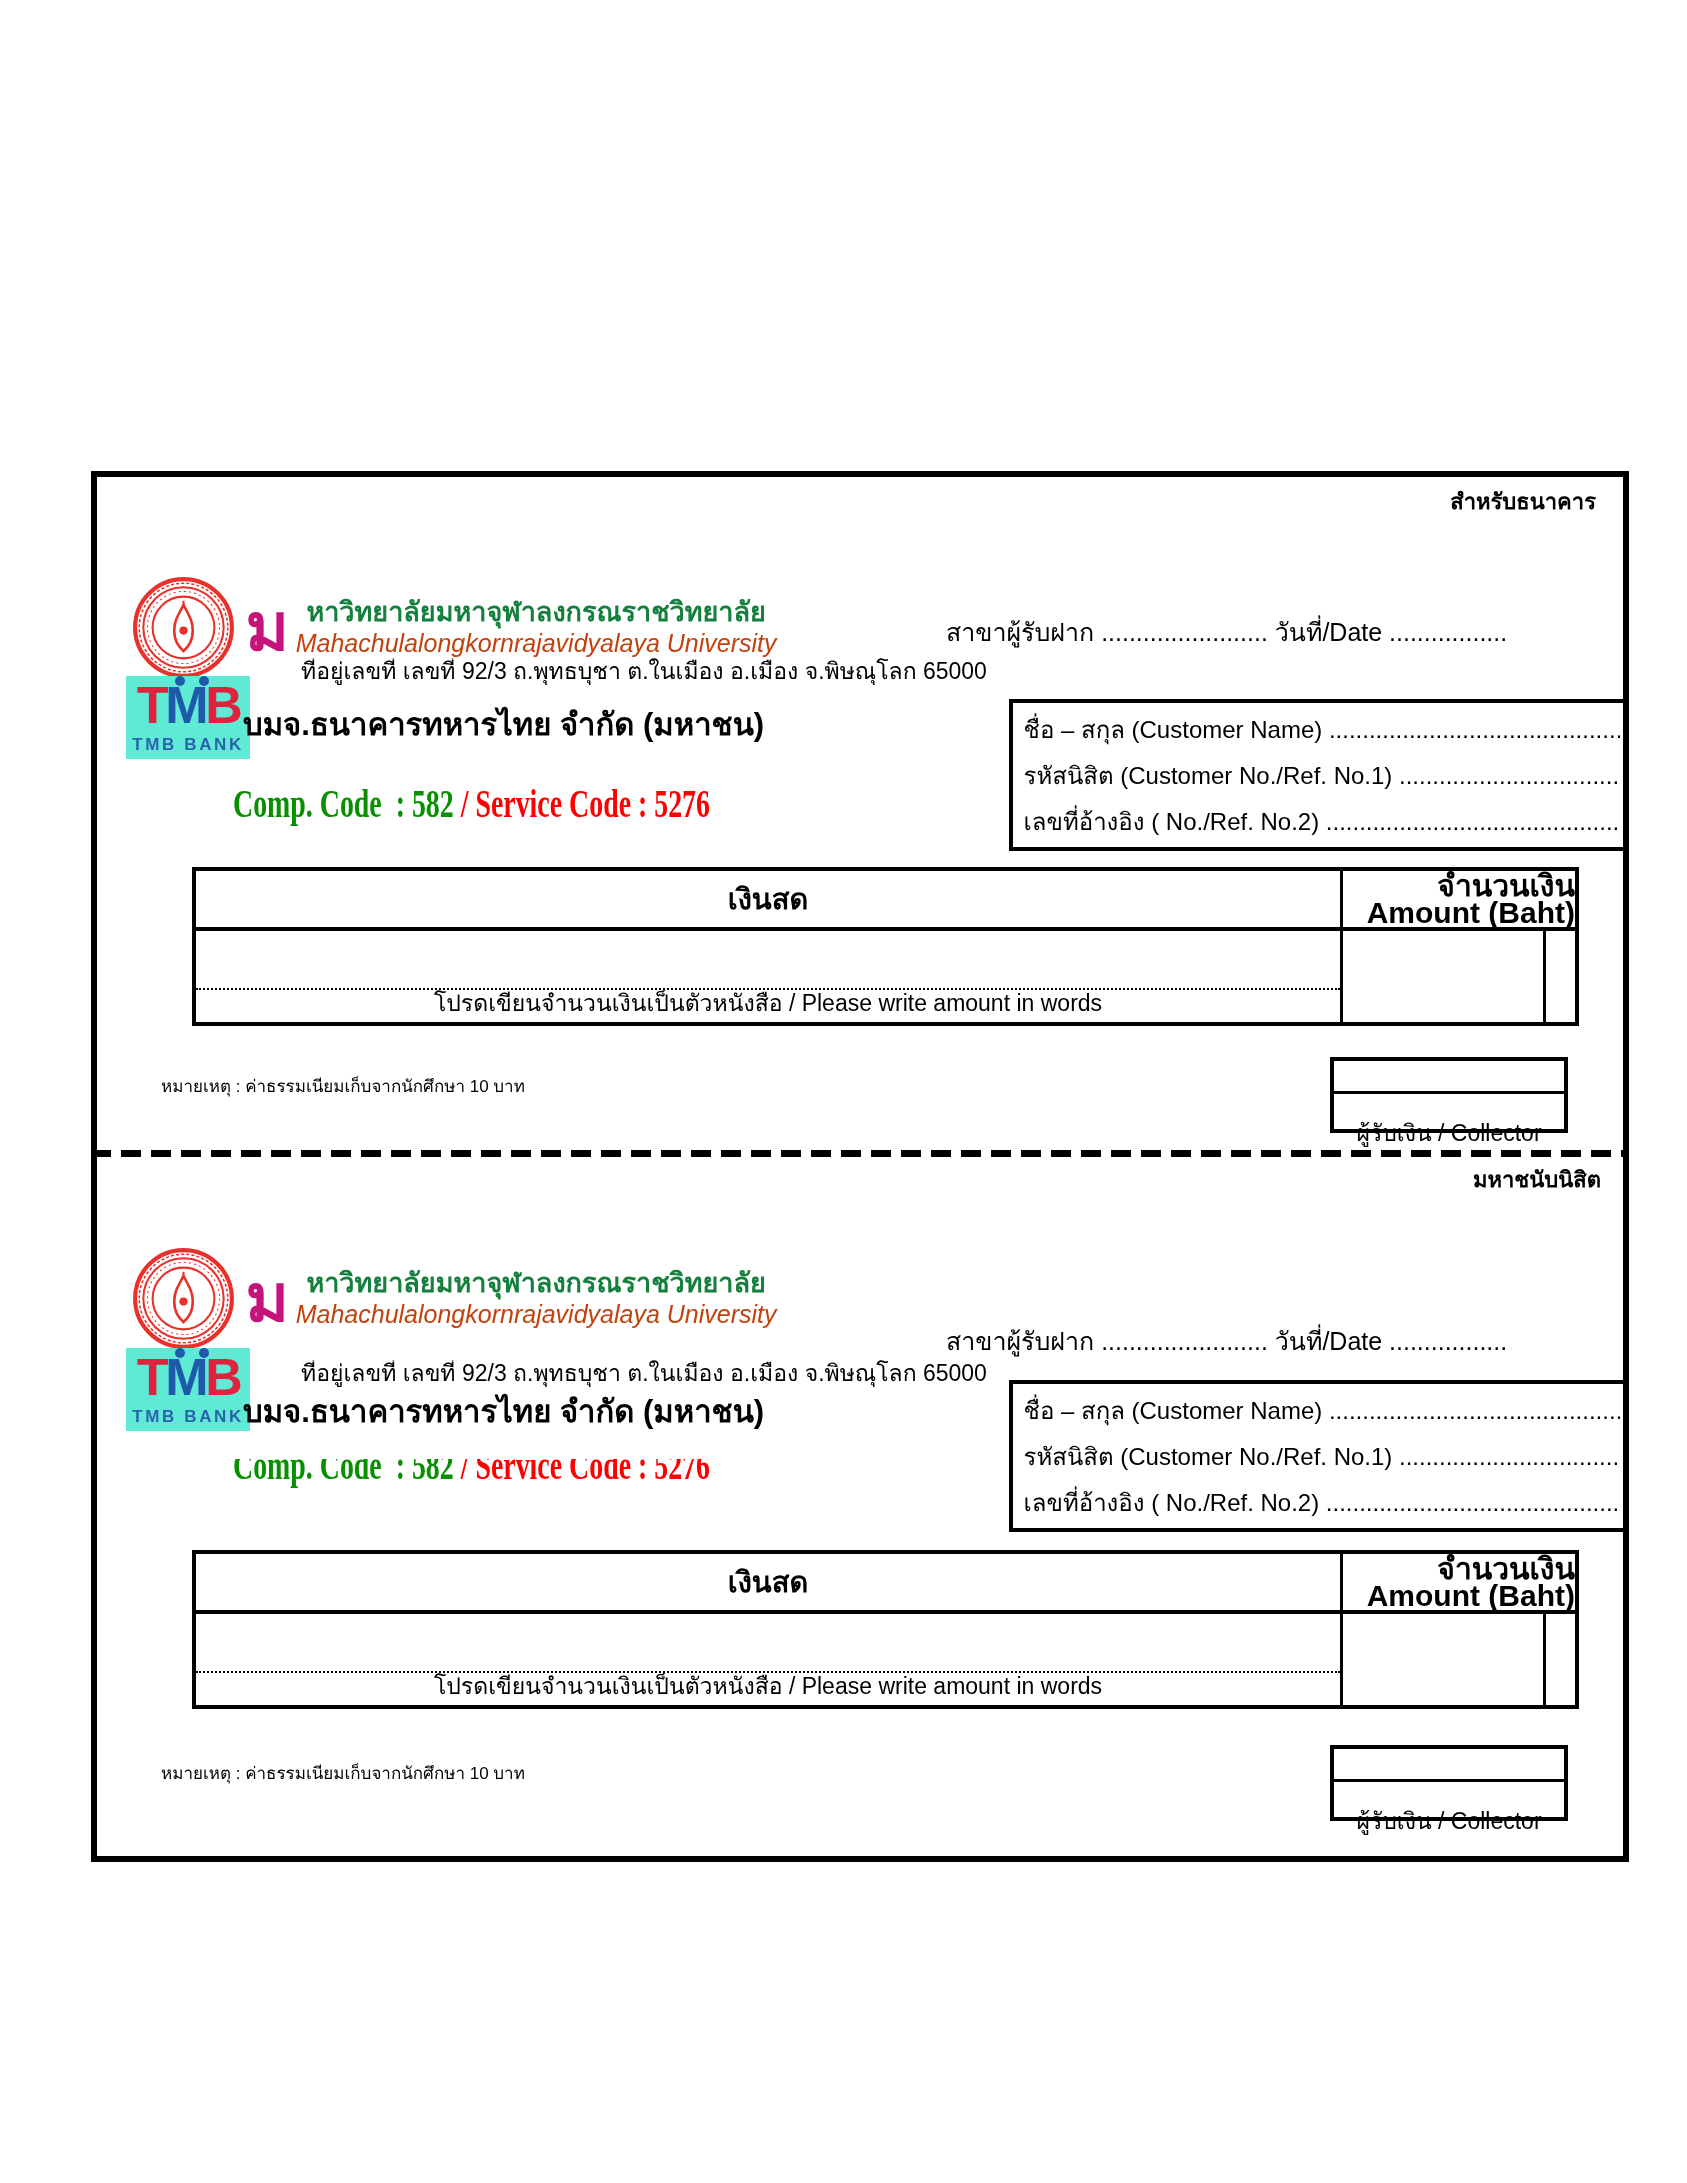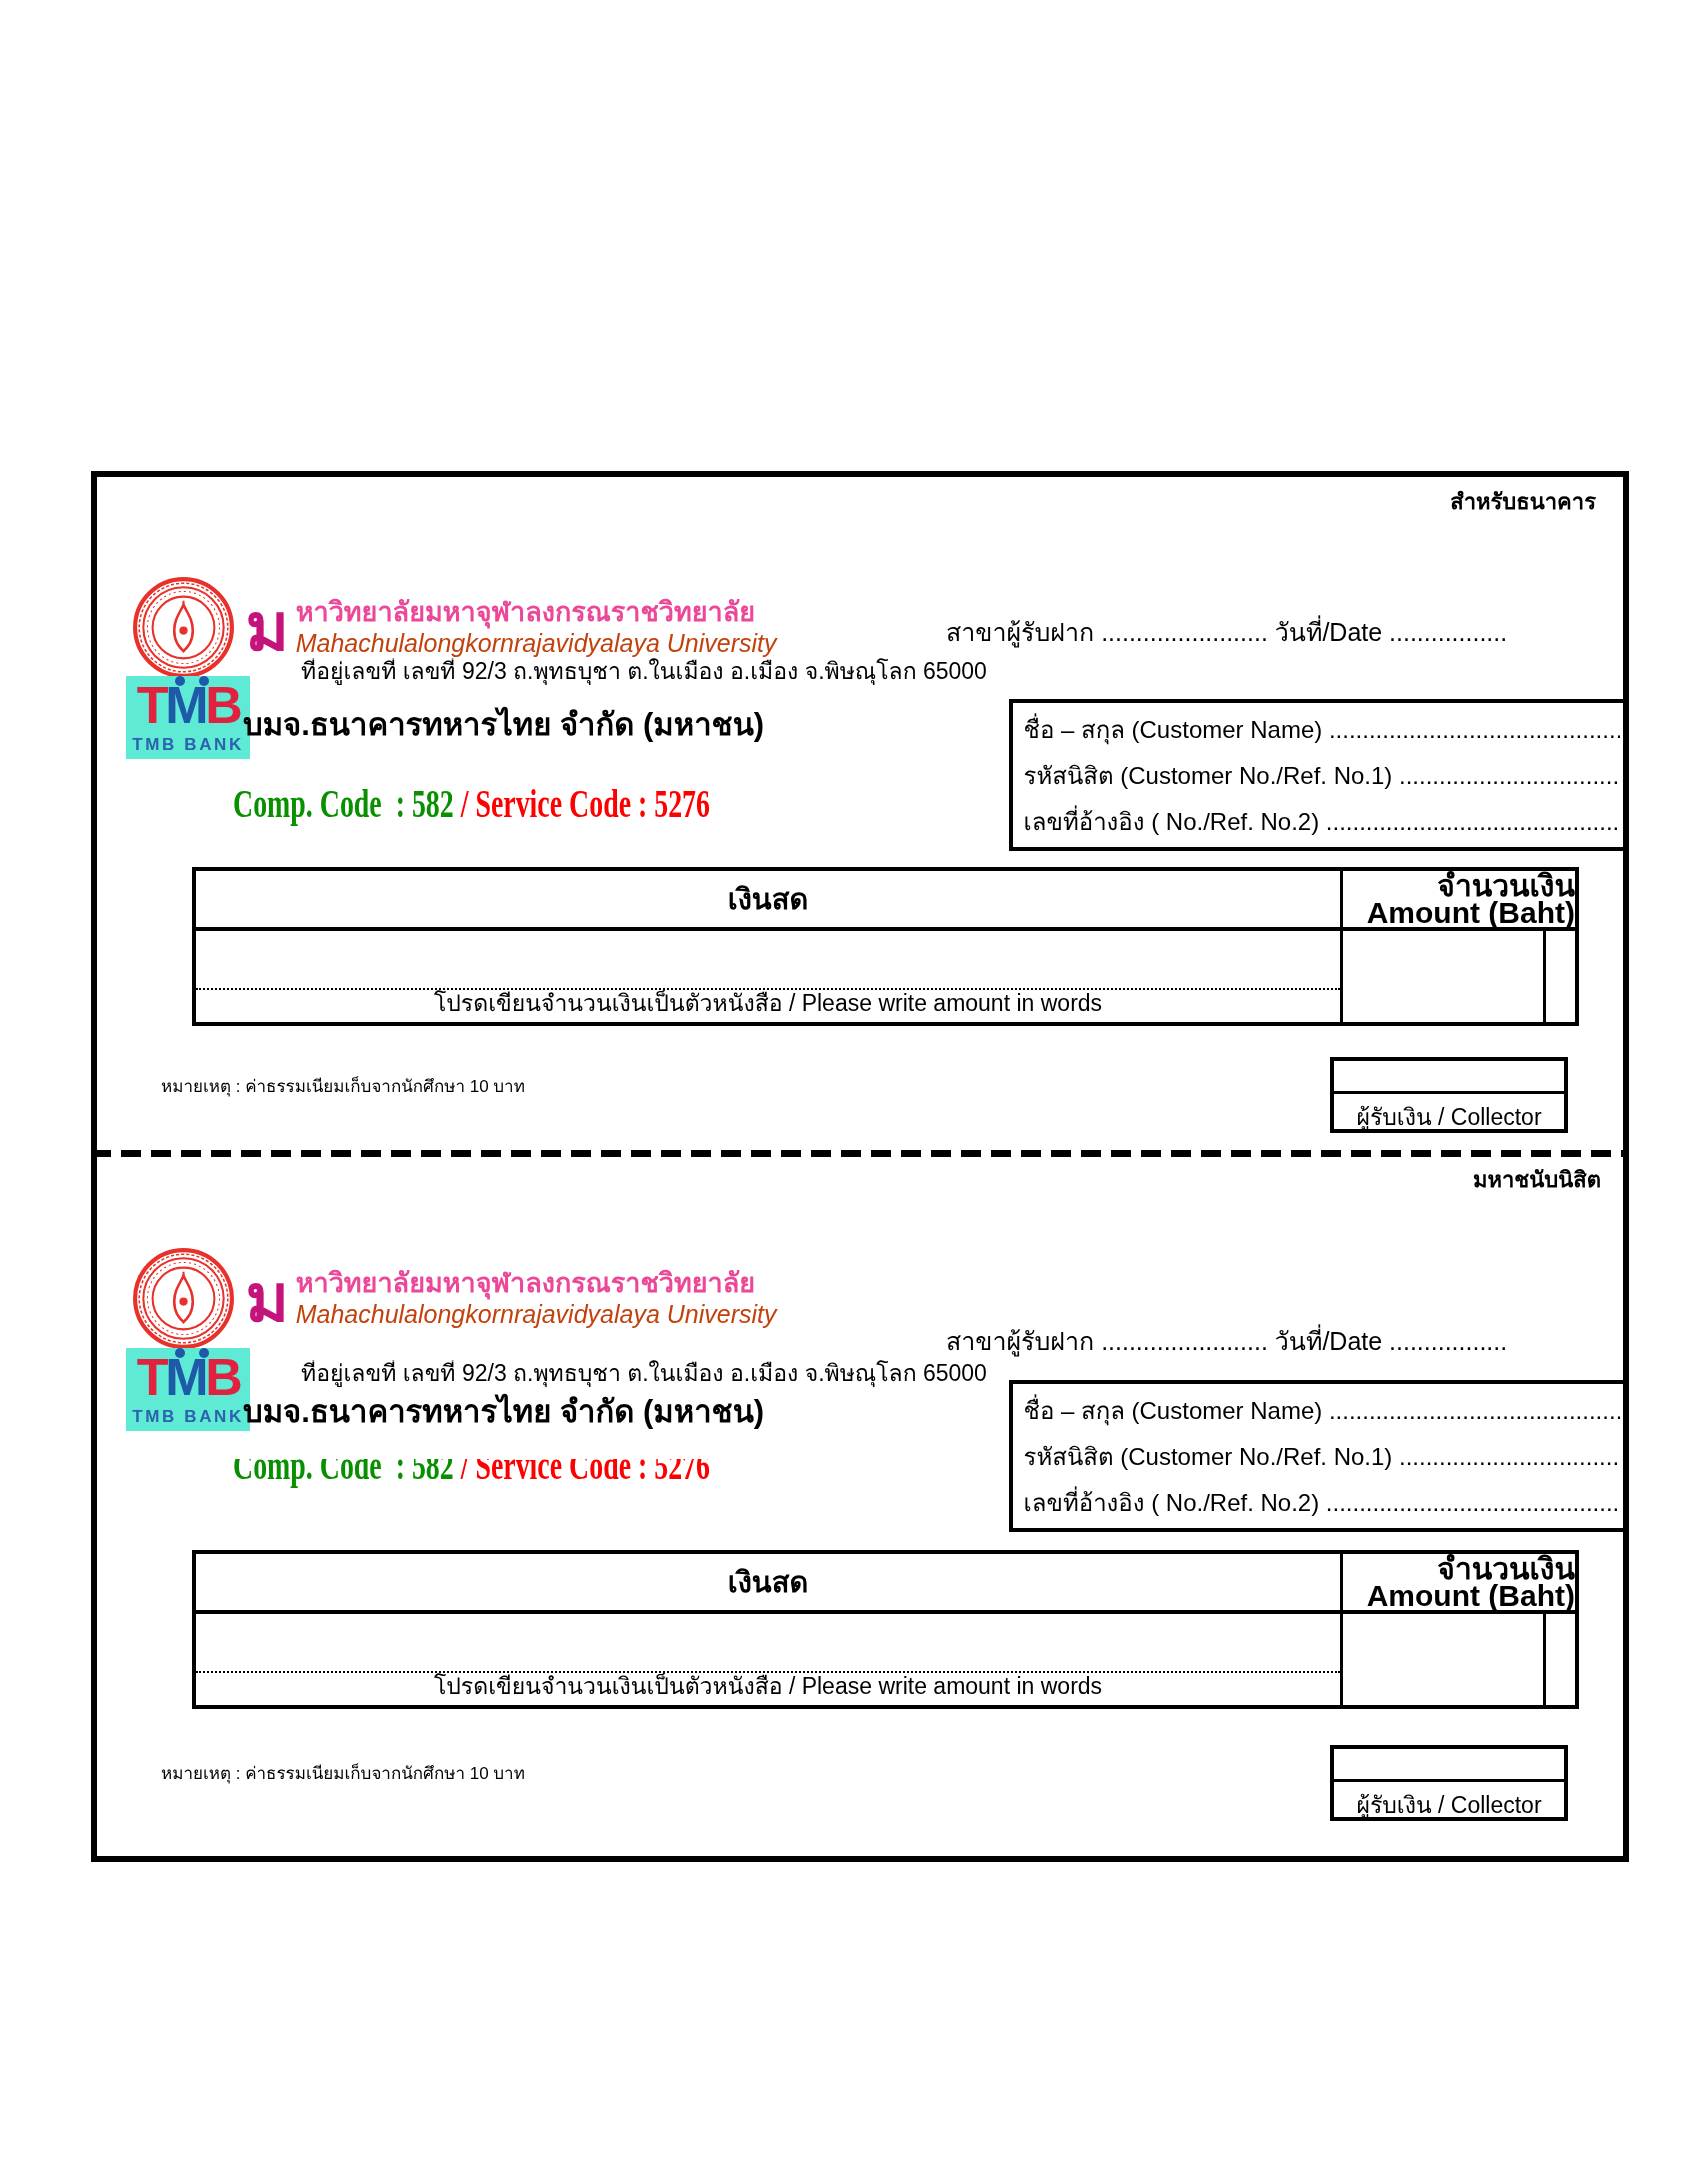--- a/index.html
+++ b/index.html
@@ -9,21 +9,21 @@
         border:6px solid #000;box-sizing:border-box;}
   .corner-label{position:absolute;font-weight:bold;font-size:22px;white-space:nowrap;}
   .lbl-bank{top:484px;right:91px;margin-left:16px;}
   .lbl-student{top:1162px;right:86px;}
 
   .univ-logo{position:absolute;left:132px;display:flex;align-items:center;height:106px;}
   .ul-1{top:574px;} .ul-2{top:1245px;}
   .seal{width:103px;height:103px;flex:0 0 auto;}
   .univ-initial{font-size:66px;font-weight:bold;color:#c4147c;margin:0 6.6px 0 10.6px;line-height:73px;}
   .univ-names{display:flex;flex-direction:column;justify-content:center;}
-  .univ-name-th{font-size:27px;font-weight:bold;color:#ec4899;line-height:33px;white-space:nowrap;}
+  .univ-name-th{font-size:27px;font-weight:bold;color:#15803d;line-height:33px;white-space:nowrap;text-align:center;}
   .univ-name-en{font-size:25px;font-style:italic;color:#c2410c;line-height:29px;white-space:nowrap;}
 
   .branch-line{position:absolute;left:946px;font-size:25px;white-space:nowrap;}
   .bl-1{top:612px;} .bl-2{top:1321px;}
 
   .address-line{position:absolute;left:301px;width:703px;font-size:23px;line-height:26.5px;
         white-space:nowrap;overflow:hidden;}
   .ad-1{top:658px;} .ad-2{top:1360px;}
 
   .tmb-logo{position:absolute;left:126px;width:119px;text-align:center;
@@ -65,21 +65,21 @@
   .words-hint{position:absolute;left:0;right:0;bottom:1.3px;text-align:center;font-size:23px;}
   .at-body-amt{width:232px;border-left:3.3px solid #000;position:relative;}
   .satang-divider{position:absolute;right:29px;top:0;bottom:0;width:2.6px;background:#000;}
 
   .note-line{position:absolute;left:161px;font-size:17px;white-space:nowrap;}
   .nt-1{top:1072px;} .nt-2{top:1759px;}
 
   .collector-box{position:absolute;left:1330px;width:238px;height:76px;border:4px solid #000;box-sizing:border-box;}
   .co-1{top:1057px;} .co-2{top:1745px;}
   .sig-space{height:30px;border-bottom:3.3px solid #000;}
-  .collector-label{text-align:center;font-size:23px;padding-top:5px;white-space:nowrap;}
+  .collector-label{text-align:center;font-size:23px;padding-top:21px;white-space:nowrap;}
 
   .dash-separator{position:absolute;left:91px;width:1538px;height:6.6px;top:1150px;
         background:repeating-linear-gradient(90deg,#000 0 20px,transparent 20px 30px);}
 </style>
 </head>
 <body>
 
 <div class="page">
 
   <div class="outer-box"></div>

